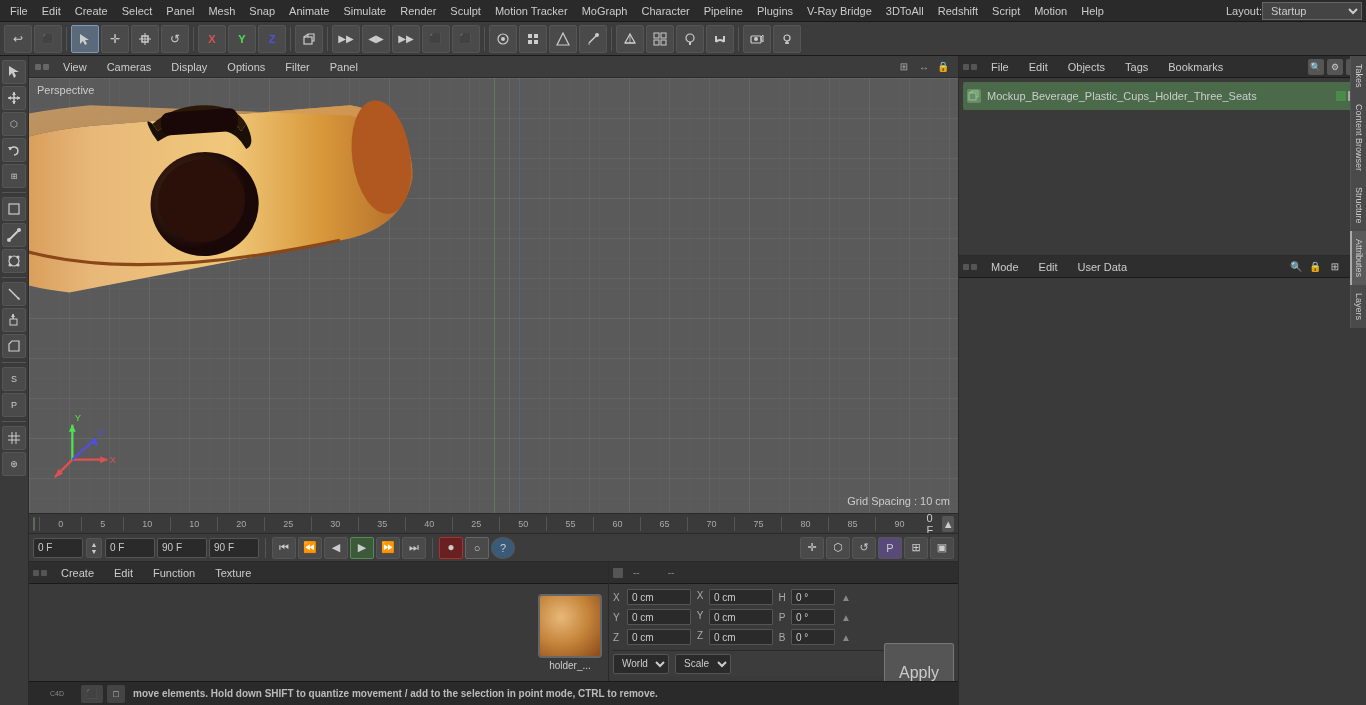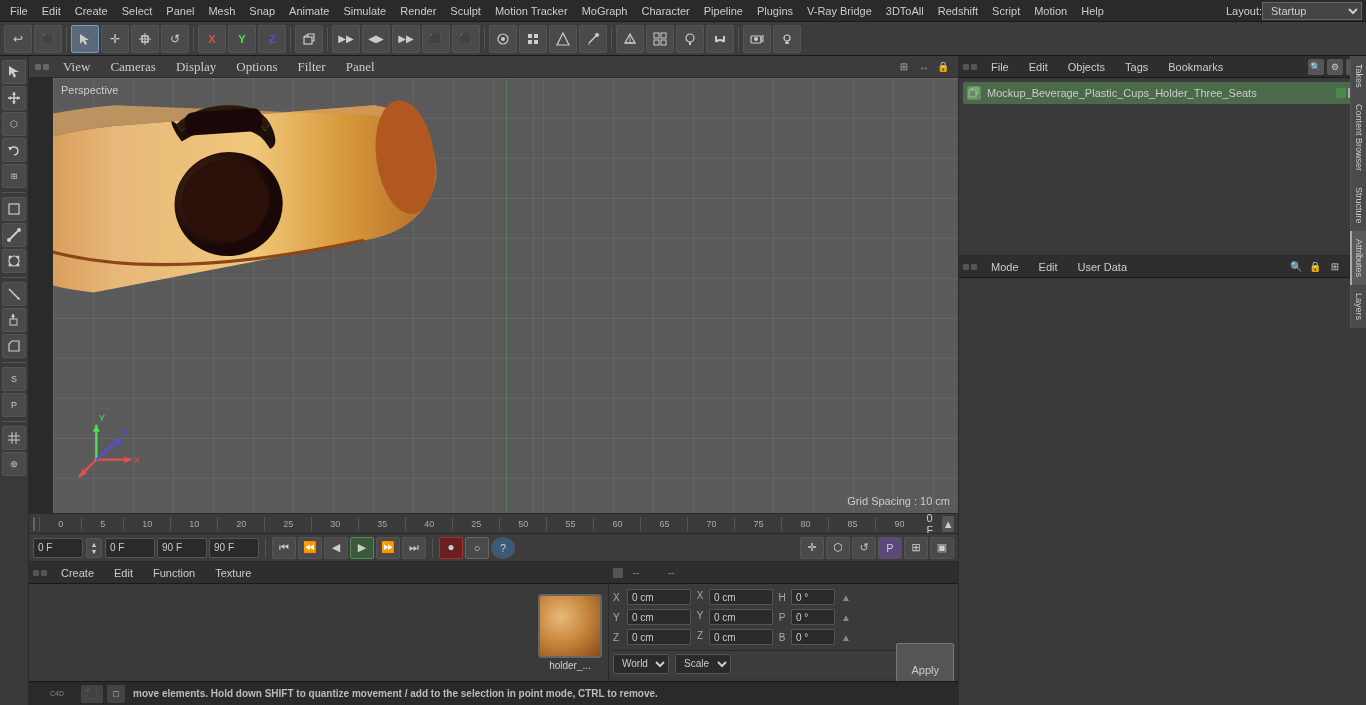--- a/index.html
+++ b/index.html
@@ -57,32 +57,31 @@
     #viewport-container {
       flex: 1; display: flex; flex-direction: column; background: #2a2a2a;
     }
 
     
     #viewport-topbar {
       display: flex; align-items: center; height: 22px;
       background: #3c3c3c; border-bottom: 1px solid #2a2a2a;
       padding: 0 6px; gap: 8px;
     }
-    .viewport-menu { padding: 2px 6px; color: #ccc; font-size: 13px; cursor: pointer; font-family: Liberation Serif, serif; }
+    .viewport-menu { padding: 2px 6px; color: #ccc; font-size: 11px; cursor: pointer; }
     .viewport-icons { margin-left: auto; display: flex; gap: 4px; }
     .vp-icon { width: 16px; height: 16px; color: #aaa; cursor: pointer; display: flex; align-items: center; justify-content: center; font-size: 10px; }
 
     
     #viewport-3d {
       flex: 1; position: relative; background: #5a5a5a; overflow: hidden;
       background-image:
         linear-gradient(rgba(100,100,100,0.3) 1px, transparent 1px),
         linear-gradient(90deg, rgba(100,100,100,0.3) 1px, transparent 1px);
       background-size: 30px 30px;
-      margin-left: 24px;
     }
     #perspective-label {
       position: absolute; top: 6px; left: 8px; color: #ccc; font-size: 11px;
     }
     #grid-spacing-label {
       position: absolute; bottom: 6px; right: 8px; color: #ccc; font-size: 11px;
     }
     
     #obj-3d {
       position: absolute; top: 50%; left: 50%; transform: translate(-55%, -50%);
@@ -141,21 +140,21 @@
       background: #2e2e2e; border-bottom: 1px solid #1a1a1a;
       padding: 0 4px; gap: 8px;
     }
     .panel-dots { display: flex; gap: 2px; }
     .panel-dot { width: 6px; height: 6px; background: #555; border-radius: 1px; }
     .objects-menu { padding: 2px 6px; font-size: 11px; color: #ccc; cursor: pointer; }
     #objects-icons { margin-left: auto; display: flex; gap: 3px; }
     .obj-icon { width: 16px; height: 16px; background: #555; border-radius: 2px; color: #ccc; font-size: 9px; display: flex; align-items: center; justify-content: center; }
     #objects-content { flex: 1; padding: 4px; }
     .object-row {
-      display: flex; align-items: center; height: 22px; padding: 0 4px;
+      display: flex; align-items: center; height: 28px; padding: 0 4px;
       background: #4a6a4a; border-radius: 2px; cursor: pointer;
     }
     .object-row-icon { width: 14px; height: 14px; background: #6a8a6a; border-radius: 2px; margin-right: 6px; display: flex; align-items: center; justify-content: center; font-size: 8px; }
     .object-name { flex: 1; color: #ccc; font-size: 11px; }
     .object-badges { display: flex; gap: 2px; }
     .badge-green { width: 10px; height: 10px; background: #4a8a4a; border-radius: 1px; }
     .badge-white { width: 10px; height: 10px; background: #aaa; border-radius: 1px; }
 
     
     #attributes-panel {
@@ -174,21 +173,21 @@
     #bottom-attr-bar {
       display: flex; align-items: center; height: 26px;
       background: #3c3c3c; border-top: 1px solid #2a2a2a;
       padding: 0 6px; gap: 6px;
     }
     .attr-dropdown {
       background: #2a2a2a; border: 1px solid #555; color: #ccc; font-size: 10px;
       padding: 1px 4px; height: 20px; border-radius: 2px; cursor: pointer;
     }
     #apply-btn {
-      background: #555; border: 1px solid #777; color: #ccc; font-size: 11px;
+      background: #555; border: 1px solid #777; color: #ccc; font-size: 16px;
       padding: 20px 14px; height: 22px; cursor: pointer; border-radius: 2px;
       margin-left: auto;
     }
     .material-preview {
       width: 64px; height: 64px; border-radius: 4px; background: radial-gradient(circle at 35% 35%, #e8b87a, #c4843a, #8a4a1a);
       border: 2px solid #666; cursor: pointer; position: relative;
     }
     .material-label { font-size: 10px; color: #ccc; margin-top: 2px; text-align: center; max-width: 64px; overflow: hidden; white-space: nowrap; text-overflow: ellipsis; }
     .material-item { display: flex; flex-direction: column; align-items: center; }
 

